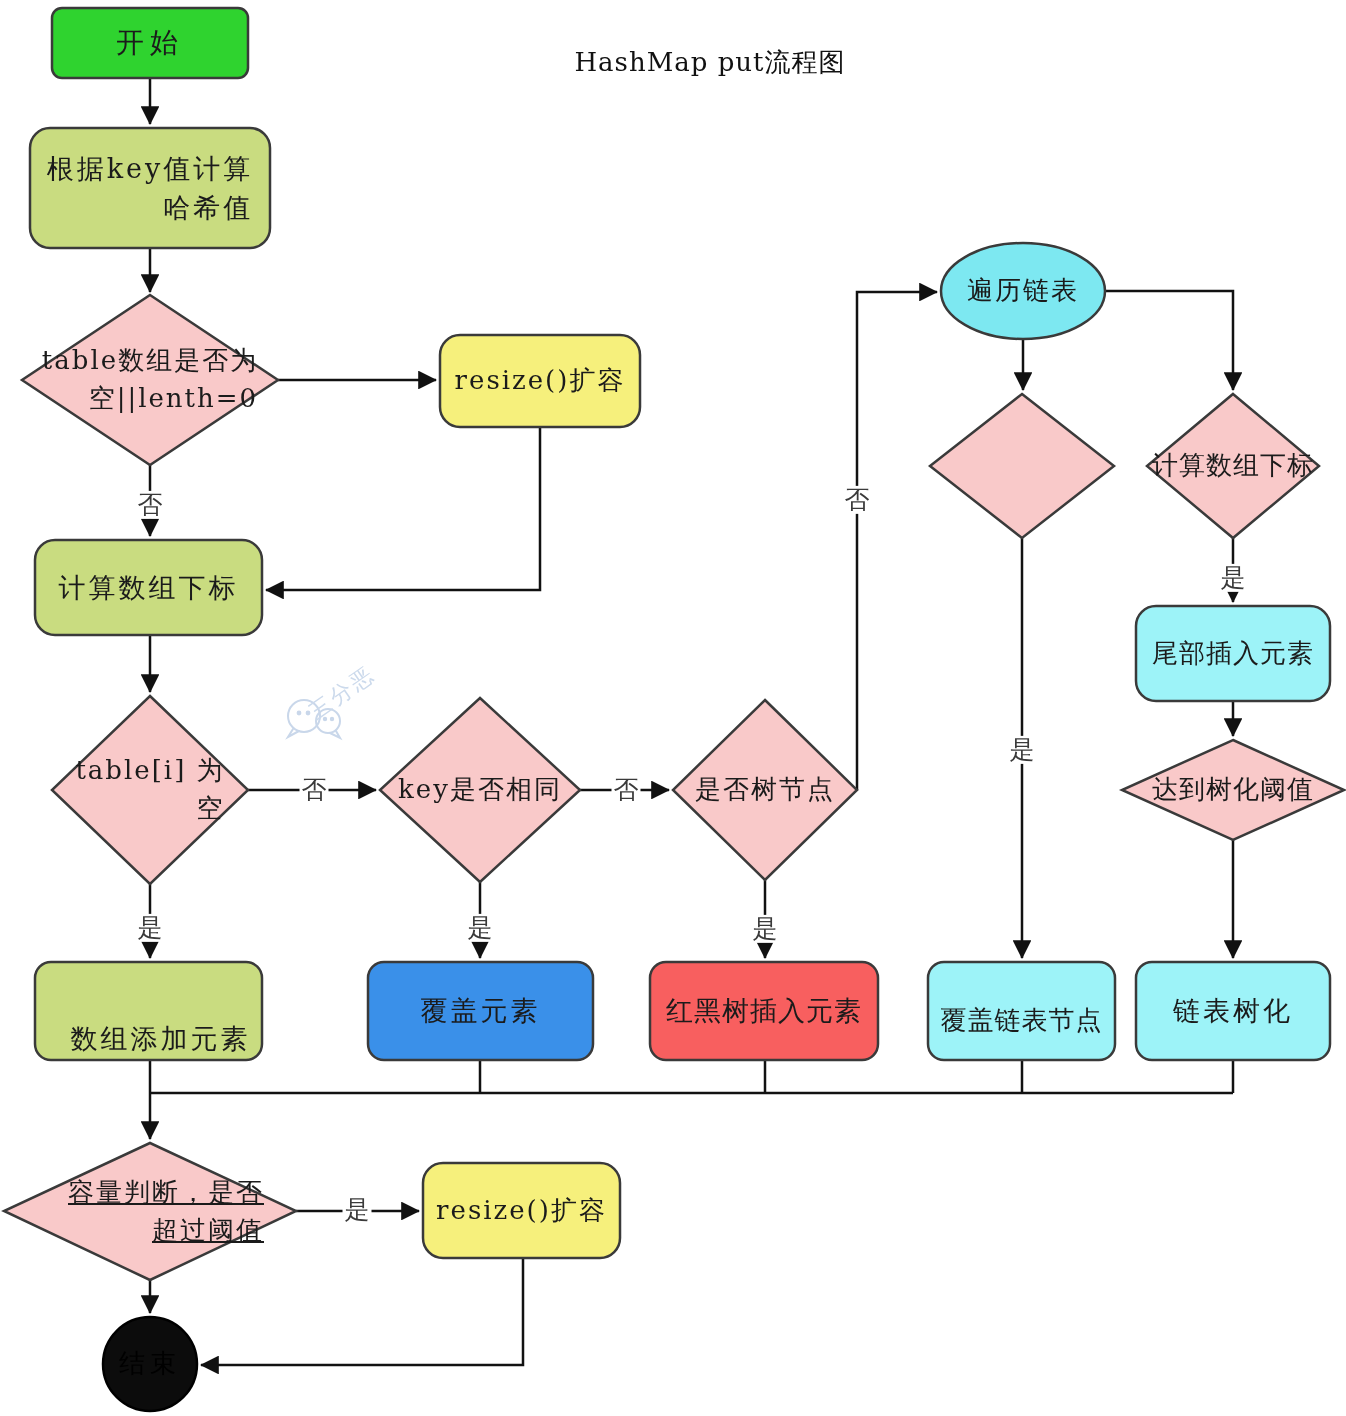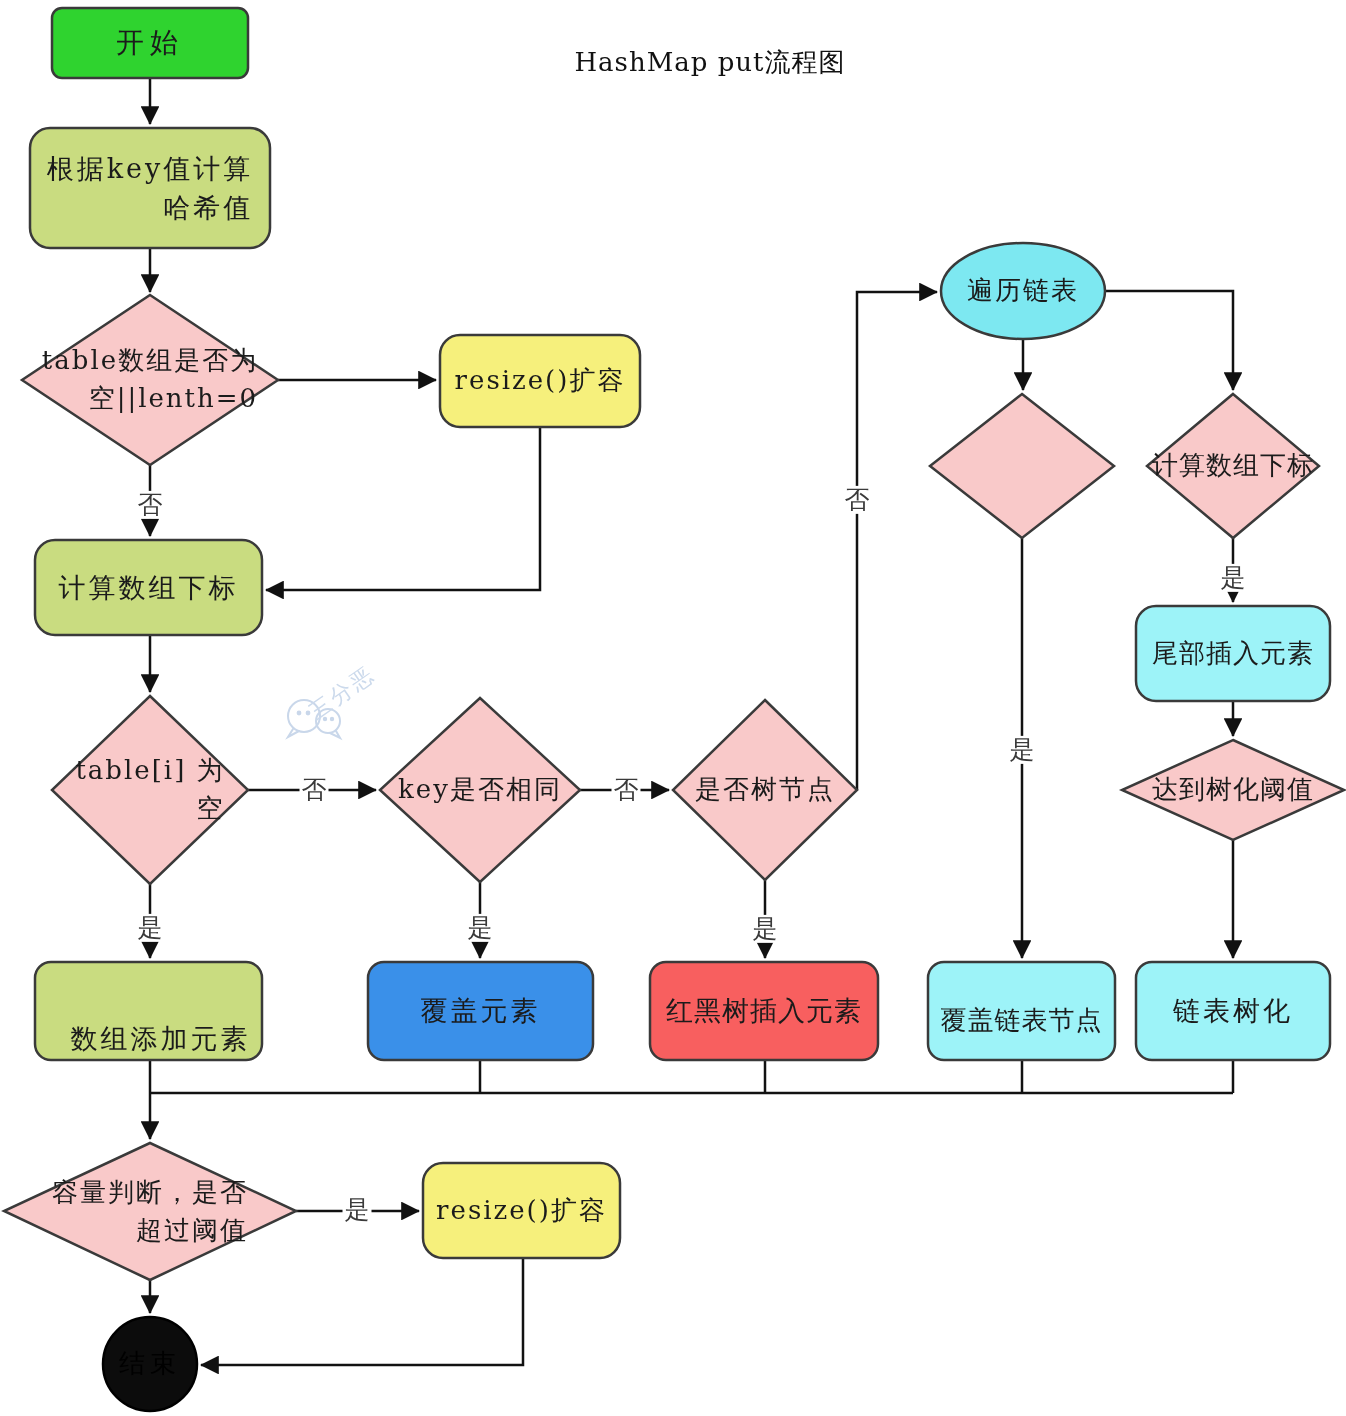--- a/index.html
+++ b/index.html
@@ -115,21 +115,21 @@
   <div class="nlabel small" style="left:673px;top:700px;width:184px;height:180px;">是否树节点</div>
   <div class="nlabel small" style="left:941px;top:243px;width:164px;height:96px;">遍历链表</div>
   <div class="nlabel small" style="left:1147px;top:394px;width:172px;height:144px;letter-spacing:1px;">计算数组下标</div>
   <div class="nlabel small" style="left:1136px;top:606px;width:194px;height:95px;letter-spacing:1px;">尾部插入元素</div>
   <div class="nlabel small" style="left:1122px;top:740px;width:222px;height:100px;letter-spacing:1px;">达到树化阈值</div>
   <div class="nlabel" style="left:47px;top:962px;width:227px;height:98px;margin-top:28px;">数组添加元素</div>
   <div class="nlabel" style="left:368px;top:962px;width:225px;height:98px;">覆盖元素</div>
   <div class="nlabel" style="left:650px;top:962px;width:228px;height:98px;letter-spacing:1px;">红黑树插入元素</div>
   <div class="nlabel" style="left:928px;top:972px;width:187px;height:98px;letter-spacing:1px;font-size:26px;">覆盖链表节点</div>
   <div class="nlabel" style="left:1136px;top:962px;width:194px;height:98px;">链表树化</div>
-  <div class="nlabel small" style="left:4px;top:1143px;width:292px;height:137px;">容量判断，是否
+  <div class="nlabel small" style="left:20px;top:1143px;width:292px;height:137px;text-decoration:underline;">容量判断，是否
 超过阈值</div>
   <div class="nlabel small" style="left:423px;top:1163px;width:197px;height:95px;">resize()扩容</div>
   <div class="nlabel white" style="left:103px;top:1317px;width:94px;height:94px;font-size:26px;">结束</div>
 
   <div class="elabel" style="left:150px;top:505px;">否</div>
   <div class="elabel" style="left:150px;top:928px;">是</div>
   <div class="elabel" style="left:314px;top:790px;">否</div>
   <div class="elabel" style="left:480px;top:928px;">是</div>
   <div class="elabel" style="left:626px;top:790px;">否</div>
   <div class="elabel" style="left:765px;top:929px;">是</div>

